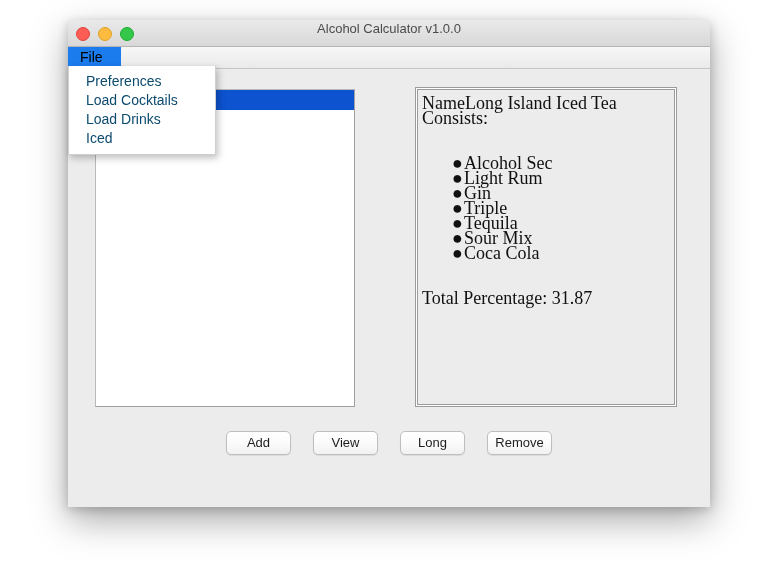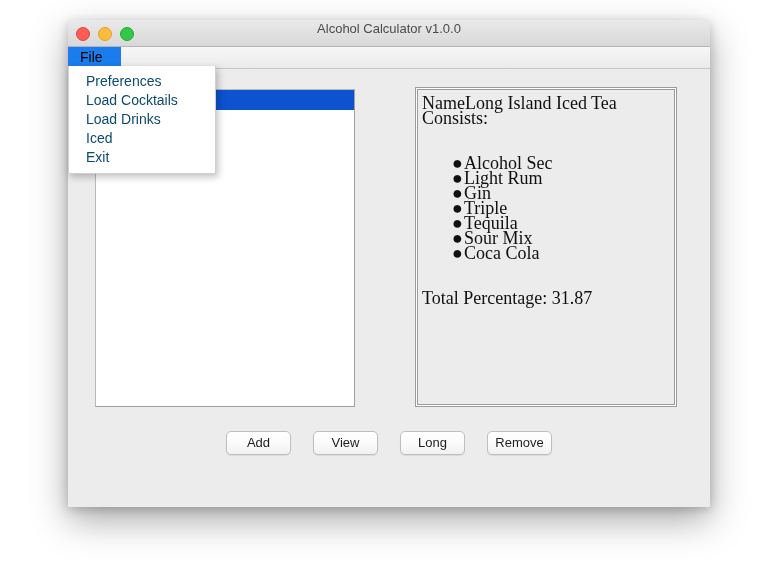--- a/index.html
+++ b/index.html
@@ -225,21 +225,20 @@
 
     <div class="menubar">
       <div class="menu-title">File</div>
     </div>
 
     <div class="dropdown">
       <div class="menu-item">Preferences</div>
       <div class="menu-item">Load Cocktails</div>
       <div class="menu-item">Load Drinks</div>
       <div class="menu-item">Iced</div>
-      <div class="menu-item">Exit</div>
     </div>
 
     <div class="content">
 
       <div class="list-panel">
         <div class="list-row selected">Long Island Iced Tea</div>
       </div>
 
       <div class="detail-panel">
         <div class="detail-inner">

